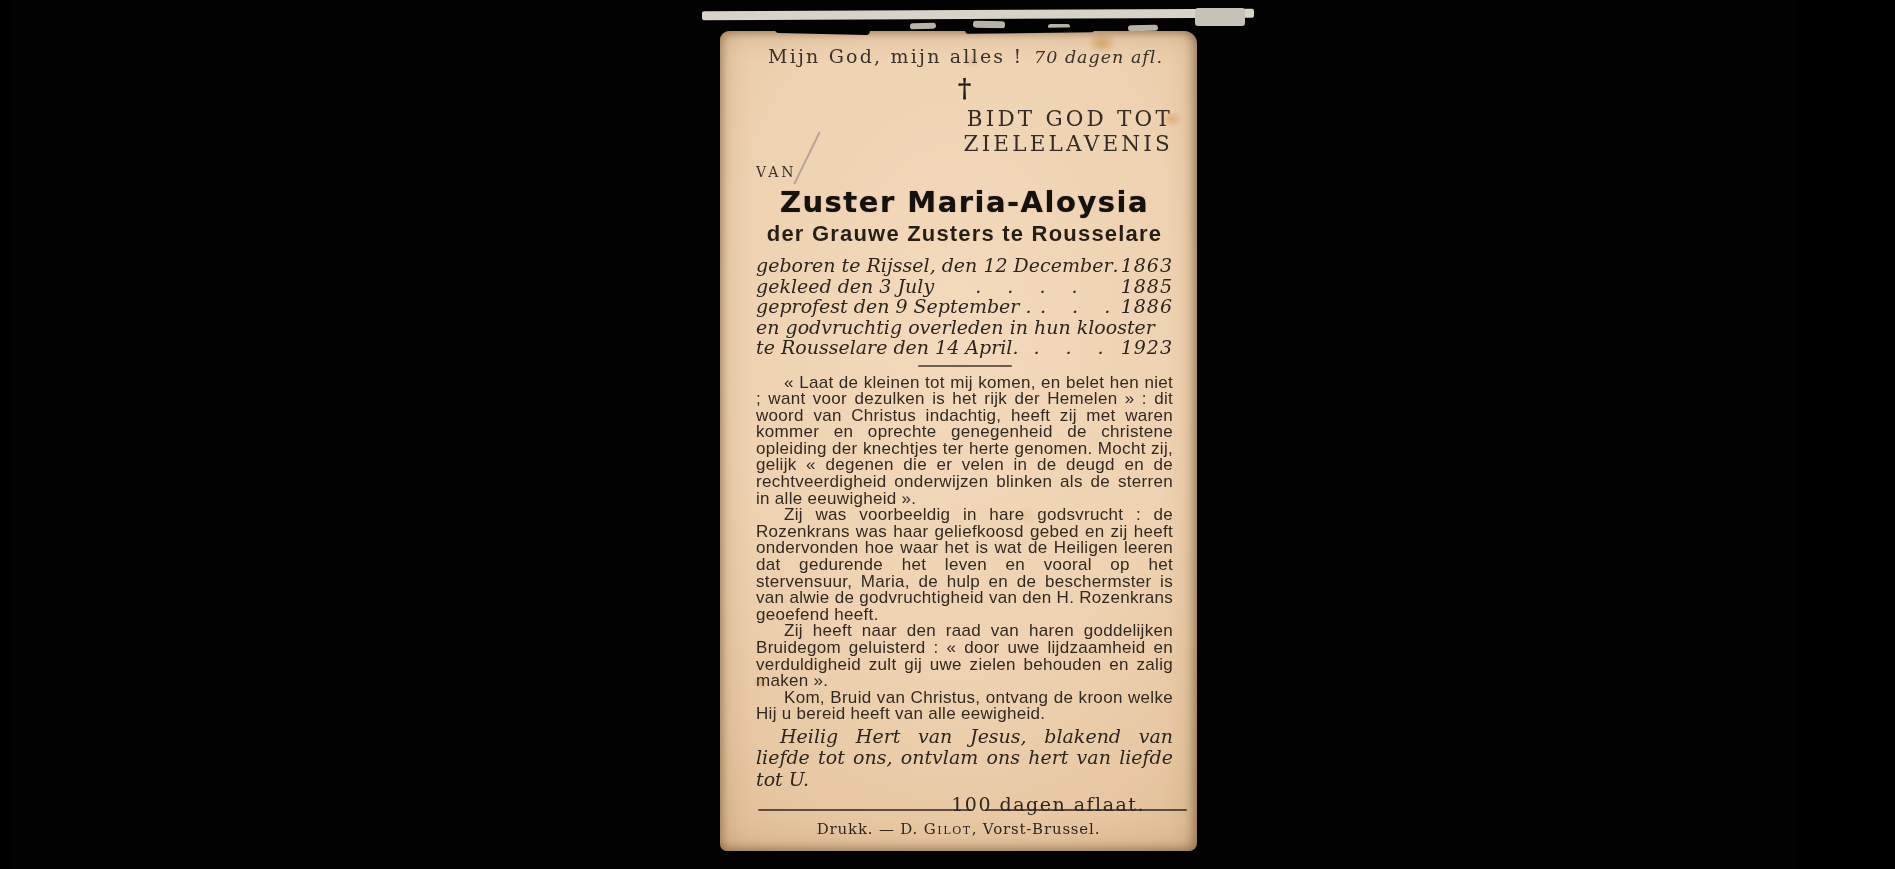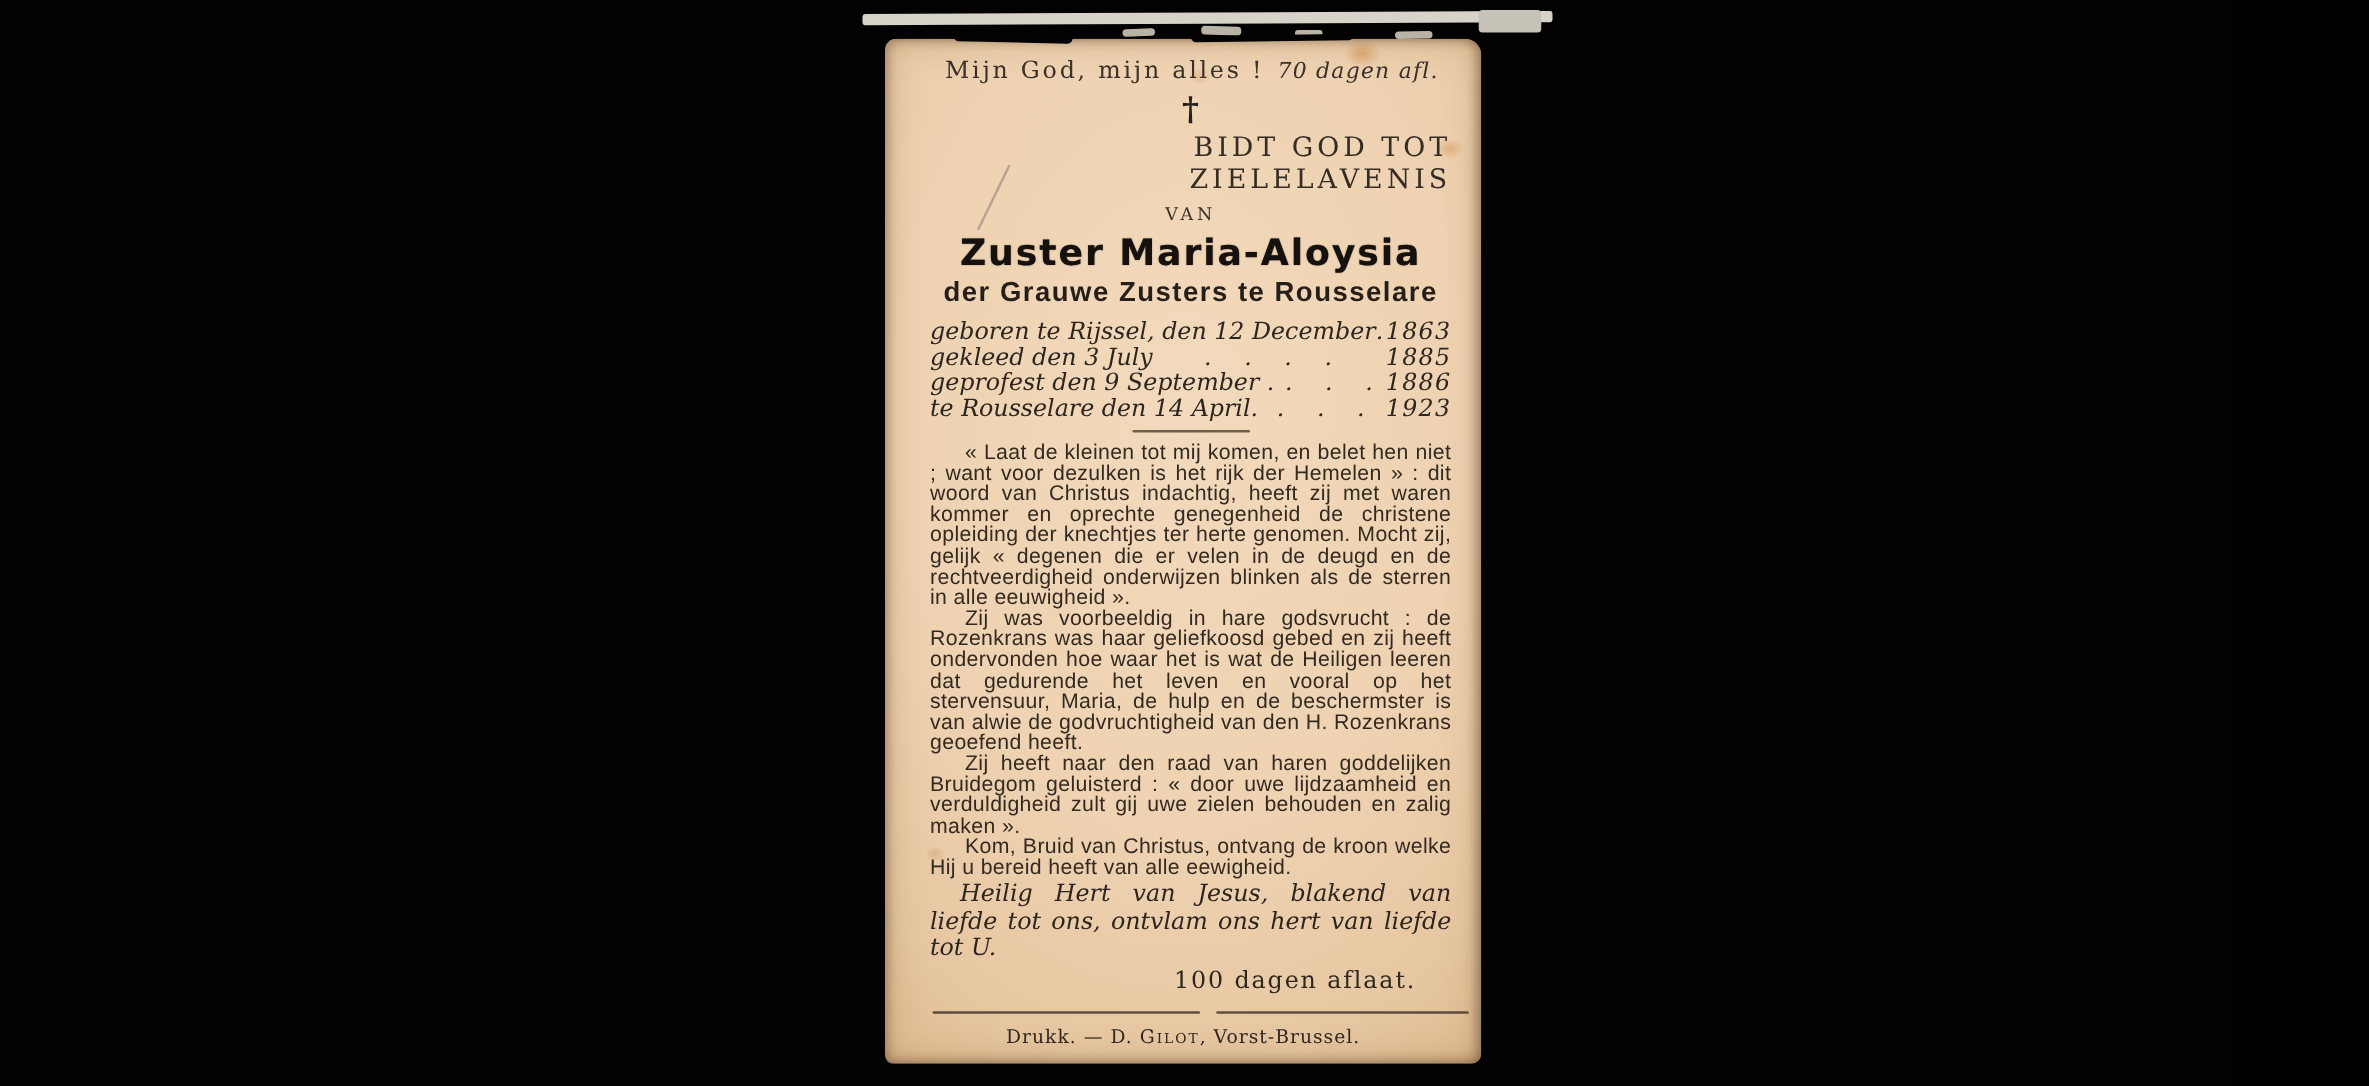--- a/index.html
+++ b/index.html
@@ -1,17 +1,17 @@
 <!DOCTYPE html>
 <html><head>
 <meta charset="utf-8">
 <style>
   html,body{margin:0;padding:0;background:#000;}
   .page{position:relative;width:1785px;height:869px;background:#020202;overflow:hidden;
-        font-family:"DejaVu Serif",serif;}
+        font-family:"DejaVu Serif",serif;margin-left:12px;}
 
   
   .top-strip{position:absolute;left:690px;top:10px;width:552px;height:9px;
              background:#d8d3c8;transform:rotate(-0.25deg);border-radius:2px;}
   .top-strip-right{position:absolute;left:1183px;top:8px;width:50px;height:18px;
              background:#c7c2b7;border-radius:3px;}
   .nick{position:absolute;background:#d9d2c2;opacity:.85;border-radius:3px;}
   .nick.n1{left:898px;top:23px;width:26px;height:6px;transform:rotate(-2deg);}
   .nick.n2{left:961px;top:21px;width:32px;height:7px;transform:rotate(1.5deg);}
   .nick.n3{left:1036px;top:24px;width:22px;height:5px;}
@@ -41,21 +41,21 @@
 
   
   .motto-row{display:flex;justify-content:space-between;align-items:baseline;
              padding:0 10px 0 12px;}
   .motto{font-size:19px;letter-spacing:2.2px;color:#3a322a;}
   .ind-top{font-style:italic;font-size:17.5px;letter-spacing:1px;color:#38302a;}
   .cross{ text-align:center;font-size:26px;font-weight:bold;line-height:30px;
           margin-top:6px;color:#241e18;}
   .title{text-align:right;font-size:21.5px;letter-spacing:3.2px;margin-top:3px;
          color:#352d25;}
-  .van{text-align:center;font-size:14px;letter-spacing:3px;margin-top:8px;color:#3a322a;}
+  .van{font-size:14px;letter-spacing:3px;margin-top:8px;color:#3a322a;}
   .name-stamp{text-align:center;font-family:"DejaVu Sans",sans-serif;font-weight:bold;
               font-size:29px;letter-spacing:1.5px;margin-top:5px;color:#15110e;
               text-shadow:0 0 1px rgba(20,15,10,.6);}
   .name-birth{text-align:center;font-size:27px;letter-spacing:1.5px;margin-top:1px;
               color:#241e18;}
   .order{text-align:center;font-family:"Liberation Sans",sans-serif;font-weight:bold;
          font-size:22px;letter-spacing:1.2px;margin-top:2px;color:#261f19;}
 
   
   .dates{margin-top:8px;font-style:italic;font-size:19px;line-height:20.5px;color:#2c2520;}
@@ -123,20 +123,25 @@
         <span class="dlabel">gekleed den 3 July</span>
         <span class="ddots">.   .   .   .</span>
         <span class="dyear">1885</span>
       </div>
       <div class="drow">
         <span class="dlabel">geprofest den 9 September .</span>
         <span class="ddots">.   .   .</span>
         <span class="dyear">1886</span>
       </div>
       <div class="drow">
+        <span class="dlabel">en godvruchtig overleden in hun klooster</span>
+        <span class="ddots"></span>
+        <span class="dyear"></span>
+      </div>
+      <div class="drow">
         <span class="dlabel">te Rousselare den 14 April.</span>
         <span class="ddots">.   .   .</span>
         <span class="dyear">1923</span>
       </div>
     </div>
 
     <div class="divider"></div>
 
     <div class="body">
       <p>« Laat de kleinen tot mij komen, en belet hen niet ; want voor dezulken is het rijk der Hemelen » : dit woord van Christus indachtig, heeft zij met waren kommer en oprechte genegenheid de christene opleiding der knechtjes ter herte genomen. Mocht zij, gelijk « degenen die er velen in de deugd en de rechtveerdigheid onderwijzen blinken als de sterren in alle eeuwigheid ».</p>

